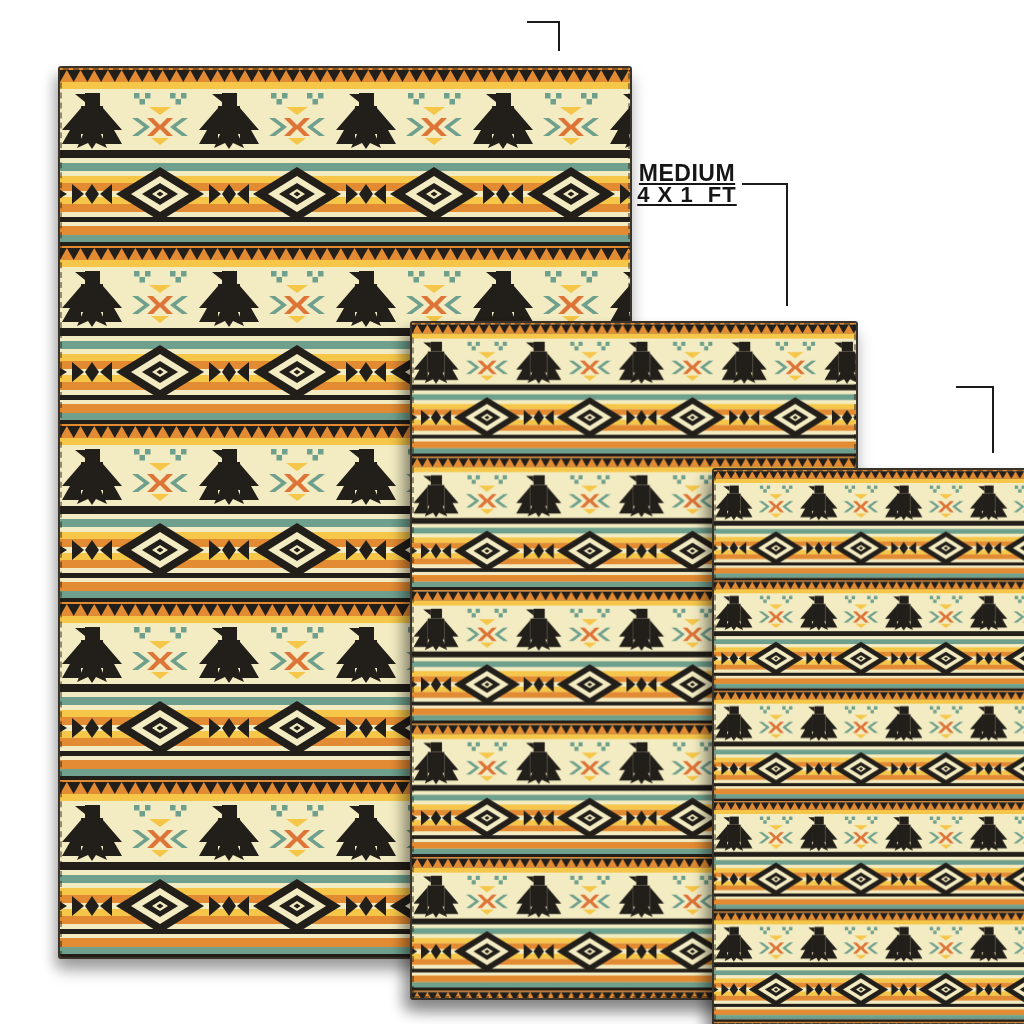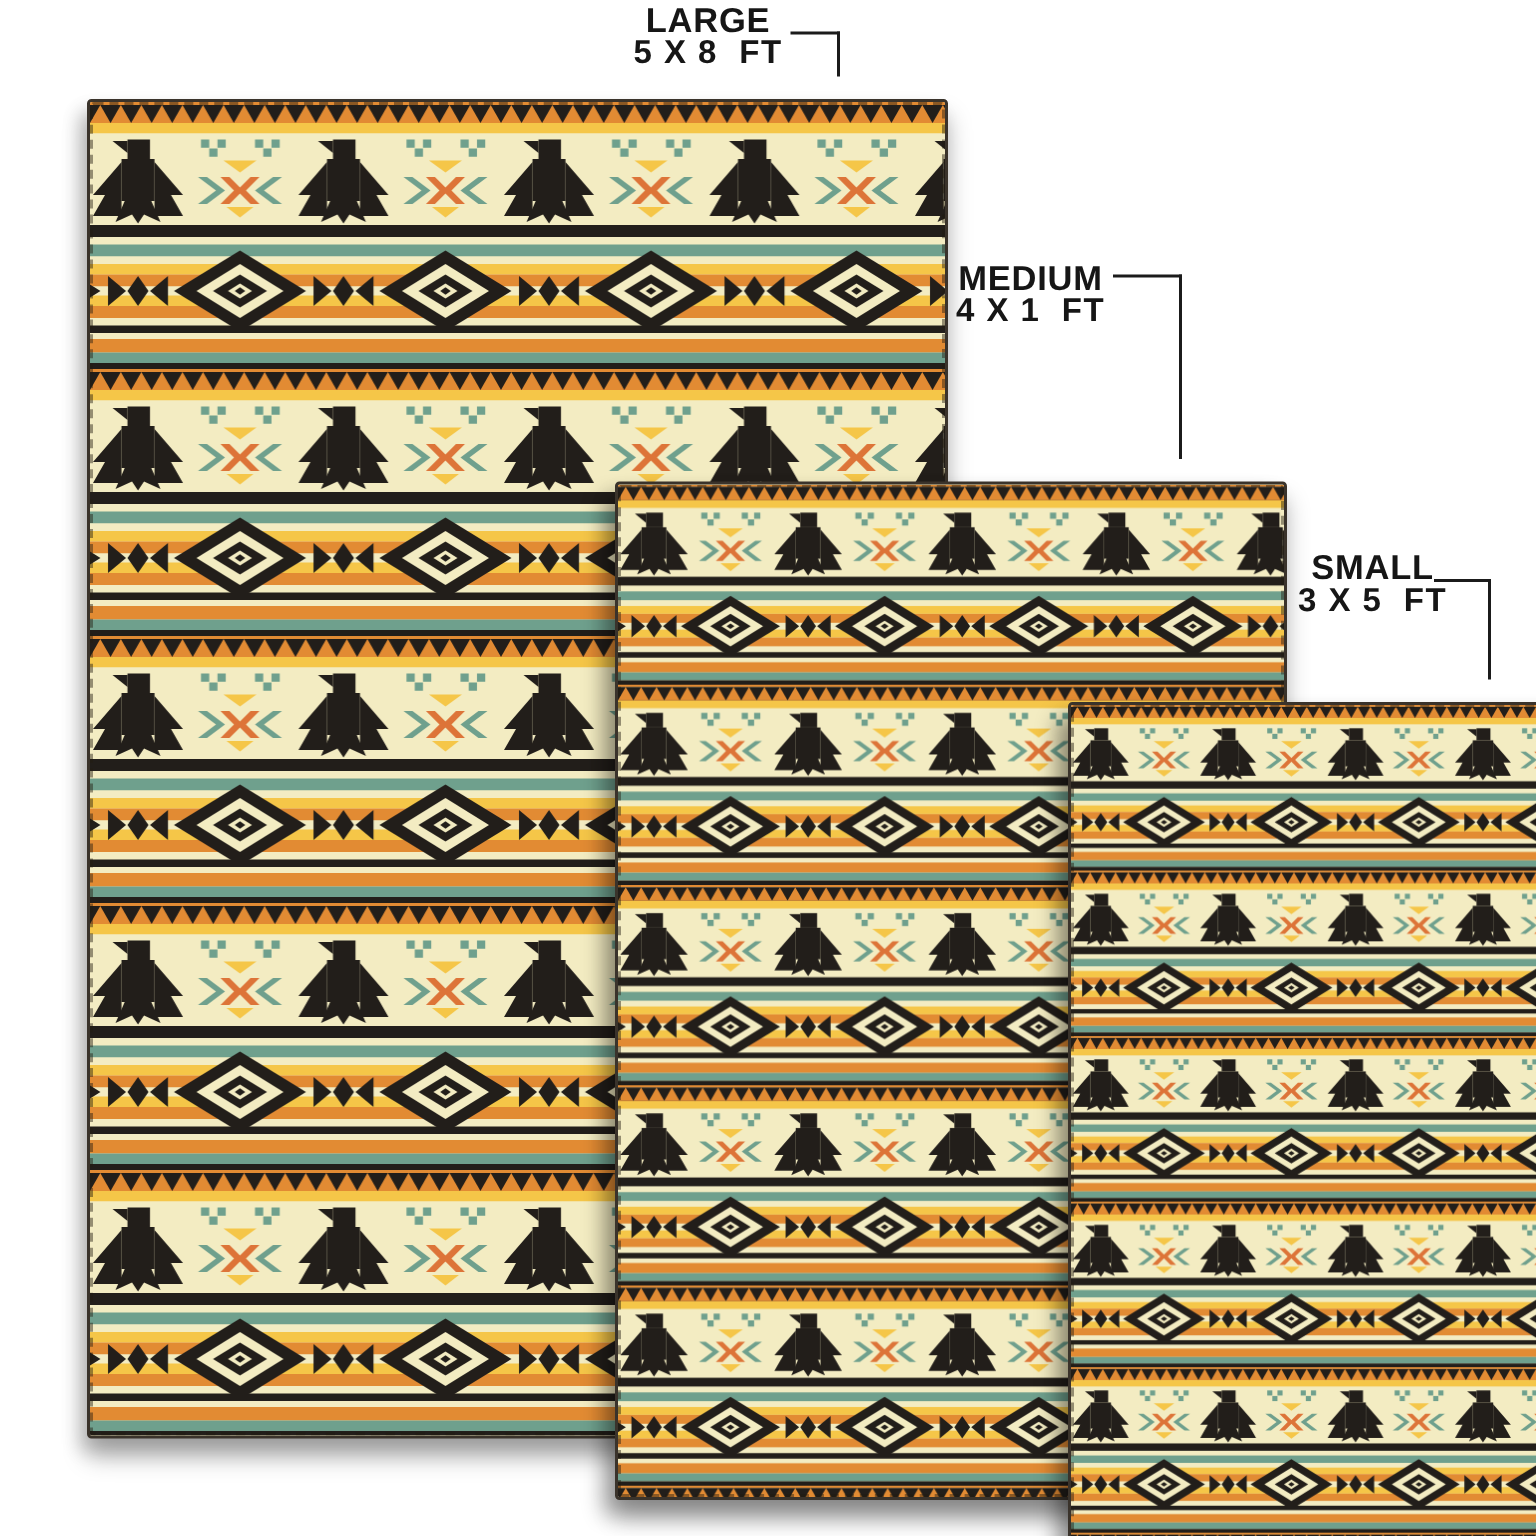--- a/index.html
+++ b/index.html
@@ -26,21 +26,21 @@
   #rug-small{left:672px;top:452px;width:334px;height:557px;z-index:3;
     box-shadow:-8px 10px 14px rgba(0,0,0,.32), 0 12px 16px rgba(0,0,0,.24);}
 
   .callout-label{
     position:absolute;width:160px;text-align:center;color:#161616;font-weight:700;
     z-index:5;
   }
   .callout-label .l1{font-size:23px;line-height:22px;letter-spacing:.5px;}
   .callout-label .l2{font-size:22px;line-height:21px;letter-spacing:1px;white-space:pre;}
   #lb-large{left:392px;top:2px;}
-  #lb-medium{left:607px;top:174px;}
+  #lb-medium{left:607px;top:162px;text-decoration:underline;}
   #lb-small{left:835px;top:367px;}
 
   .leader{
     position:absolute;z-index:4;
     border-top:2px solid #1b1b1b;border-right:2px solid #1b1b1b;
   }
   #ld-large{left:527px;top:21px;width:31px;height:28px;}
   #ld-medium{left:742px;top:183px;width:44px;height:121px;}
   #ld-small{left:956px;top:386px;width:36px;height:65px;}
 </style>
@@ -254,30 +254,22 @@
       <rect width="100%" height="100%" fill="url(#pM)"></rect>
     </svg>
   </figure>
 
   <figure class="rug" id="rug-small">
     <svg>
       <rect width="100%" height="100%" fill="url(#pS)"></rect>
     </svg>
   </figure>
 
-  <div class="callout-label" id="lb-large">
-    <div class="l1">LARGE</div>
-    <div class="l2">5 X 8  FT</div>
-  </div>
   <div class="callout-label" id="lb-medium">
     <div class="l1">MEDIUM</div>
     <div class="l2">4 X 1  FT</div>
   </div>
-  <div class="callout-label" id="lb-small">
-    <div class="l1">SMALL</div>
-    <div class="l2">3 X 5  FT</div>
-  </div>
 
   <div class="leader" id="ld-large"></div>
   <div class="leader" id="ld-medium"></div>
   <div class="leader" id="ld-small"></div>
 
 </div>
 
 </body></html>

